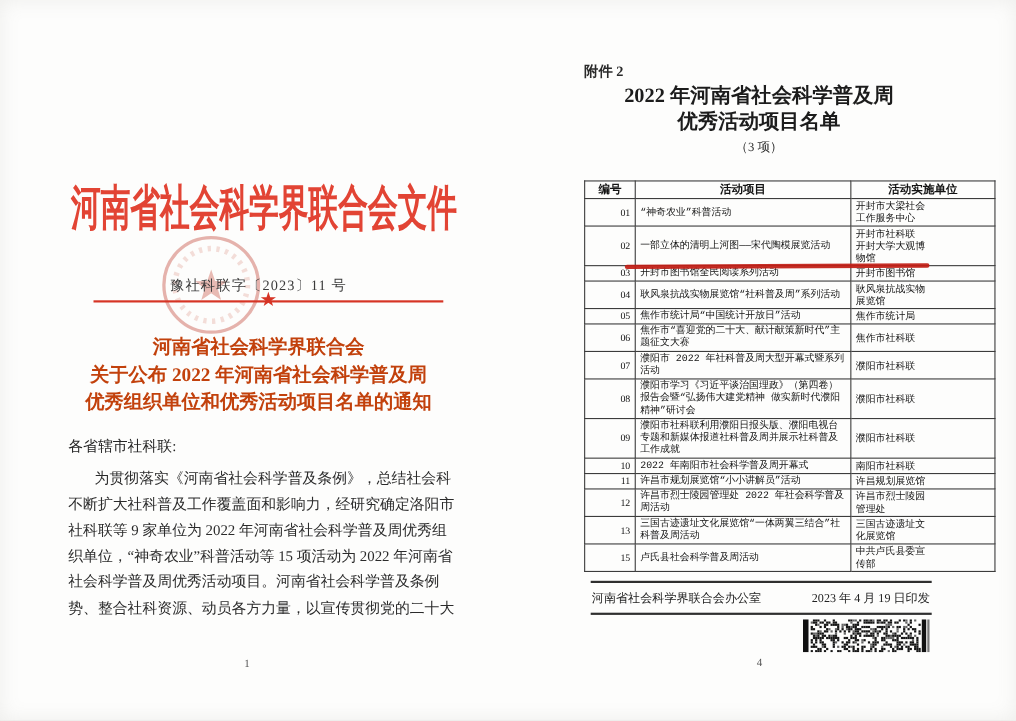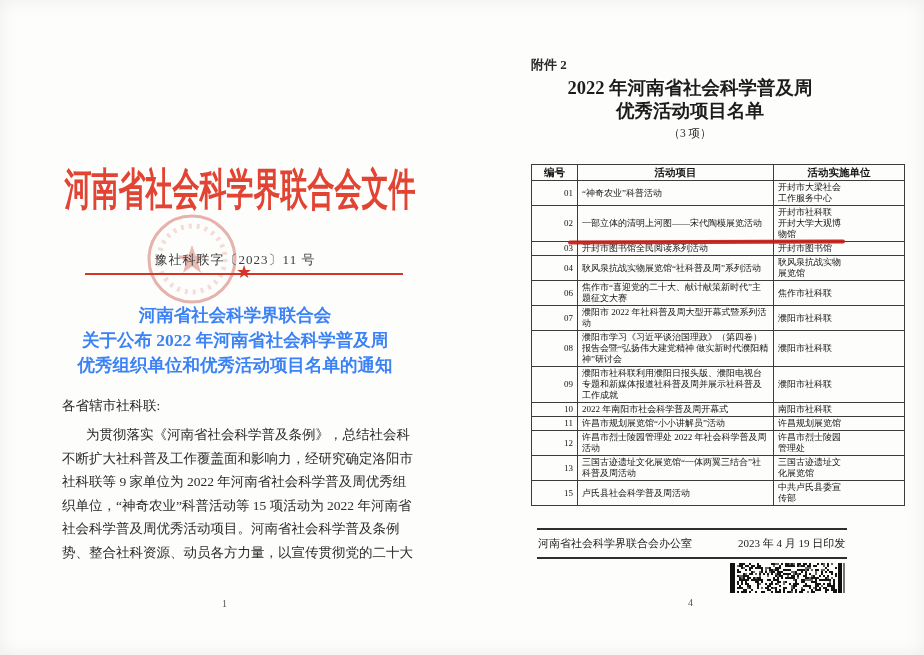--- a/index.html
+++ b/index.html
@@ -9,38 +9,38 @@
   .abs{position:absolute;}
 
   
   .banner{left:60px;top:160px;width:360px;text-align:center;white-space:nowrap;
     font-size:27px;font-weight:bold;color:#e24434;
     transform:scale(1.0,1.62);transform-origin:center top;letter-spacing:0px;}
   .seal{left:145px;top:212px;mix-blend-mode:multiply;opacity:.85;}
   .docnum{left:60px;top:251px;width:350px;text-align:center;font-size:13px;color:#3a3a3a;letter-spacing:1px;}
   .starline{left:85px;top:273px;width:318px;height:2px;background:#d63425;}
   .star{left:236px;top:263px;font-size:18px;color:#d63425;line-height:18px;}
-  .title1{left:60px;top:303px;width:350px;text-align:center;font-size:17.5px;font-weight:bold;line-height:25px;color:#3b82f6;}
+  .title1{left:60px;top:303px;width:350px;text-align:center;font-size:17.5px;font-weight:bold;line-height:25px;color:#c2410c;}
   .salutation{left:62px;top:397px;font-size:13.5px;}
   .bodytext{left:62px;top:423px;width:352px;font-size:13.5px;color:#2b2b2b;}
   .bodytext div{height:23.5px;line-height:23.5px;white-space:nowrap;}
   .bodytext div:first-child{padding-left:24px;}
   .pnum1{left:222px;top:598px;font-size:10px;color:#555;}
 
   
   .attach{left:531px;top:56px;font-size:13px;font-weight:bold;color:#2a2a2a;}
   .rtitle{left:540px;top:77px;width:300px;text-align:center;font-size:18.5px;font-weight:bold;line-height:23px;color:#1c1c1c;}
   .rcount{left:540px;top:126px;width:300px;text-align:center;font-size:11.5px;color:#2a2a2a;}
   table.acts{position:absolute;left:531px;top:164px;width:373px;border-collapse:collapse;
     table-layout:fixed;font-size:9px;line-height:11px;color:#141414;}
   table.acts th,table.acts td{border:1px solid #3c3c3c;padding:1px 4px;vertical-align:middle;
     white-space:pre-line;word-break:break-all;overflow:hidden;}
   table.acts th{font-size:10.5px;font-weight:bold;text-align:center;padding:2px 2px;}
   td.col-no{text-align:right;}
-  td.col-act{text-align:left;}
+  td.col-act{text-align:left;font-family:Liberation Mono, monospace;}
   td.col-unit{text-align:left;}
   .redline{left:568px;top:240px;width:277px;height:4px;background:#c21e15;border-radius:2px;
     transform:rotate(-0.25deg);opacity:.93;}
   .rule{height:2px;background:#2f2f2f;}
   .rule1{left:537px;top:528px;width:310px;}
   .rule2{left:537px;top:557px;width:310px;}
   .issuer{left:538px;top:536px;font-size:11px;color:#222;}
   .pdate{left:738px;top:536px;font-size:11px;color:#222;}
   .barcode{left:730px;top:563px;width:117px;height:30px;}
   .pnum4{left:688px;top:597px;font-size:10px;color:#555;}
@@ -122,20 +122,25 @@
           <tr>
             <td class="col-no">03</td>
             <td class="col-act">开封市图书馆全民阅读系列活动</td>
             <td class="col-unit">开封市图书馆</td>
           </tr>
           <tr>
             <td class="col-no">04</td>
             <td class="col-act">耿风泉抗战实物展览馆“社科普及周”系列活动</td>
             <td class="col-unit">耿风泉抗战实物
 展览馆</td>
+          </tr>
+          <tr>
+            <td class="col-no">05</td>
+            <td class="col-act">焦作市统计局“中国统计开放日”活动</td>
+            <td class="col-unit">焦作市统计局</td>
           </tr>
           <tr>
             <td class="col-no">06</td>
             <td class="col-act">焦作市“喜迎党的二十大、献计献策新时代”主题征文大赛</td>
             <td class="col-unit">焦作市社科联</td>
           </tr>
           <tr>
             <td class="col-no">07</td>
             <td class="col-act">濮阳市 2022 年社科普及周大型开幕式暨系列活动</td>
             <td class="col-unit">濮阳市社科联</td>

